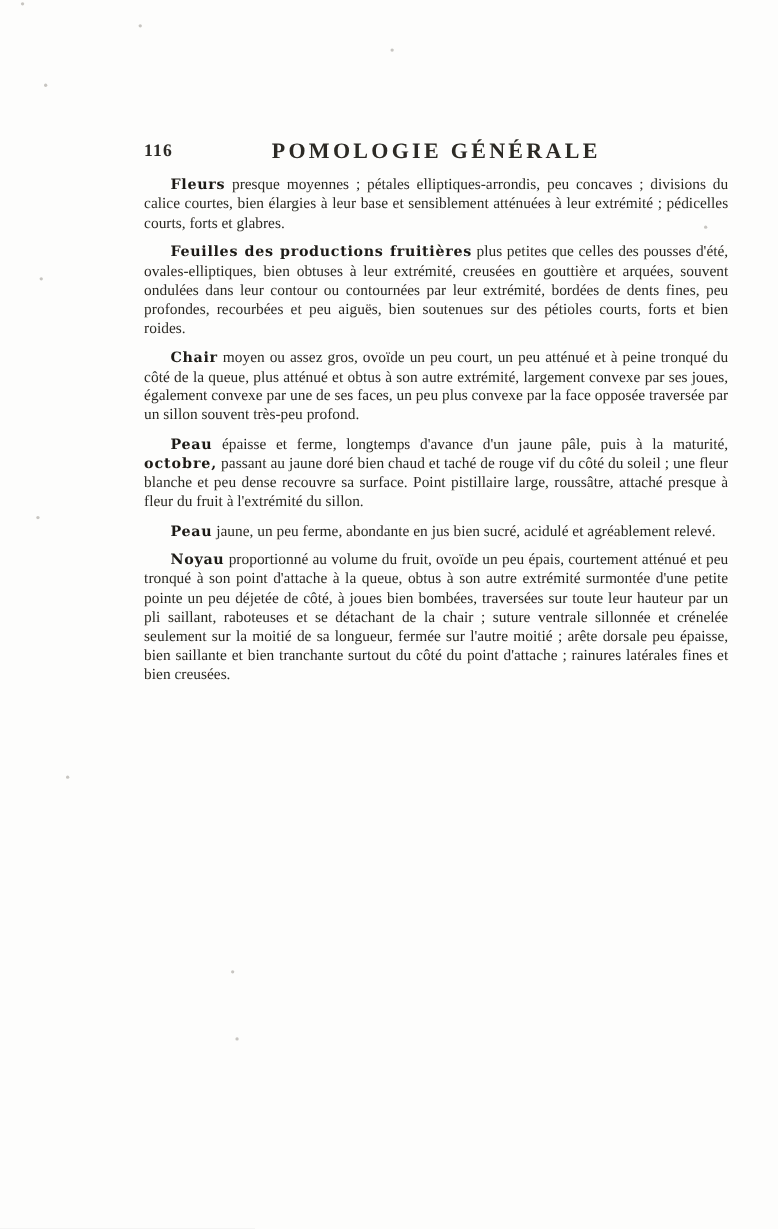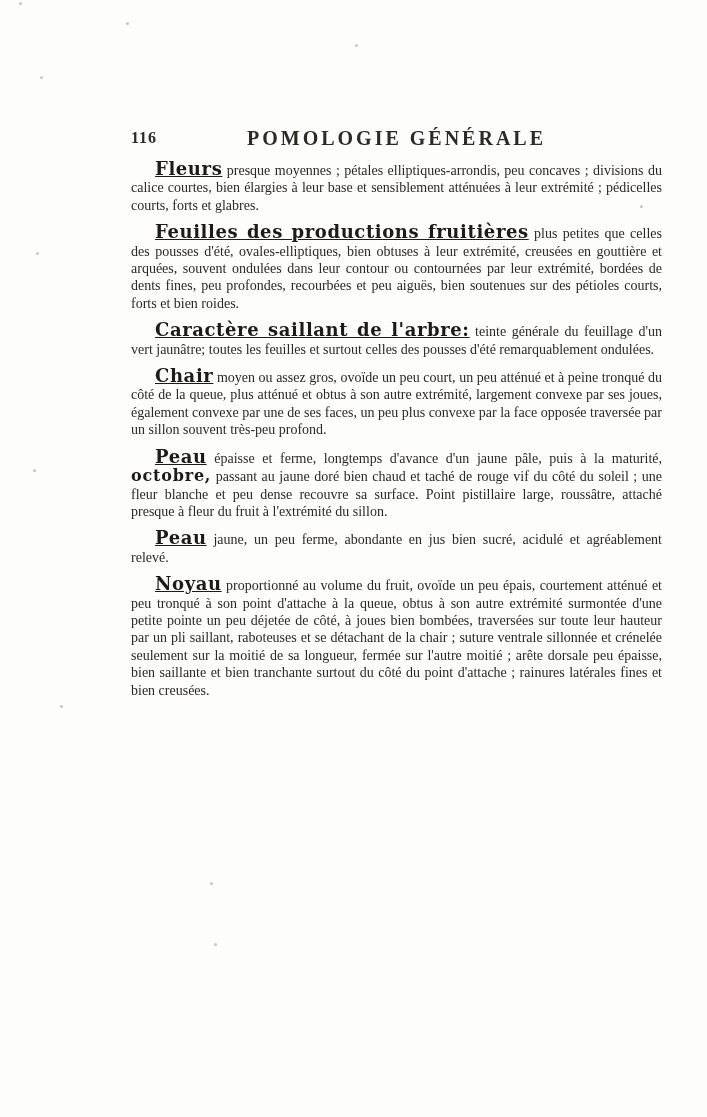--- a/index.html
+++ b/index.html
@@ -49,29 +49,28 @@
     margin: 0 0 9px 0;
     font-size: 14px;
     line-height: 17.4px;
     text-align: justify;
     text-indent: 24px;
     color: #2a2822;
   }
   .lead {
     font-family: "DejaVu Serif", serif;
     font-weight: bold;
-    font-size: 18px;
+    font-size: 13px;
     letter-spacing: 0.6px;
     color: #1d1b17;
-    text-decoration: underline;
   }
   .special-word {
     font-family: "DejaVu Serif", serif;
     font-weight: bold;
-    font-size: 16px;
+    font-size: 13px;
     letter-spacing: 0.8px;
     color: #1d1b17;
   }
   .speck {
     position: absolute;
     width: 3px;
     height: 3px;
     border-radius: 50%;
     background: #9a978f;
     opacity: 0.55;
@@ -99,21 +98,20 @@
       <span class="page-number">116</span>
       <span class="running-title">POMOLOGIE GÉNÉRALE</span>
     </div>
 
     <div class="body-text">
 
       <p><span class="lead">Fleurs</span><span> presque moyennes ; pétales elliptiques-arrondis, peu concaves ; divisions du calice courtes, bien élargies à leur base et sensiblement atténuées à leur extrémité ; pédicelles courts, forts et glabres.</span></p>
 
       <p><span class="lead">Feuilles des productions fruitières</span><span> plus petites que celles des pousses d'été, ovales-elliptiques, bien obtuses à leur extrémité, creusées en gouttière et arquées, souvent ondulées dans leur contour ou contournées par leur extrémité, bordées de dents fines, peu profondes, recourbées et peu aiguës, bien soutenues sur des pétioles courts, forts et bien roides.</span></p>
 
-      <p><span class="lead">Caractère saillant de l'arbre:</span><span> teinte générale du feuillage d'un vert jaunâtre; toutes les feuilles et surtout celles des pousses d'été remarquablement ondulées.</span></p>
 
       <p><span class="lead">Chair</span><span> moyen ou assez gros, ovoïde un peu court, un peu atténué et à peine tronqué du côté de la queue, plus atténué et obtus à son autre extrémité, largement convexe par ses joues, également convexe par une de ses faces, un peu plus convexe par la face opposée traversée par un sillon souvent très-peu profond.</span></p>
 
       <p><span class="lead">Peau</span><span> épaisse et ferme, longtemps d'avance d'un jaune pâle, puis à la maturité, </span><span class="special-word">octobre,</span><span> passant au jaune doré bien chaud et taché de rouge vif du côté du soleil ; une fleur blanche et peu dense recouvre sa surface. Point pistillaire large, roussâtre, attaché presque à fleur du fruit à l'extrémité du sillon.</span></p>
 
 
       <p><span class="lead">Peau</span><span> jaune, un peu ferme, abondante en jus bien sucré, acidulé et agréablement relevé.</span></p>
 
       <p><span class="lead">Noyau</span><span> proportionné au volume du fruit, ovoïde un peu épais, courtement atténué et peu tronqué à son point d'attache à la queue, obtus à son autre extrémité surmontée d'une petite pointe un peu déjetée de côté, à joues bien bombées, traversées sur toute leur hauteur par un pli saillant, raboteuses et se détachant de la chair ; suture ventrale sillonnée et crénelée seulement sur la moitié de sa longueur, fermée sur l'autre moitié ; arête dorsale peu épaisse, bien saillante et bien tranchante surtout du côté du point d'attache ; rainures latérales fines et bien creusées.</span></p>
 

